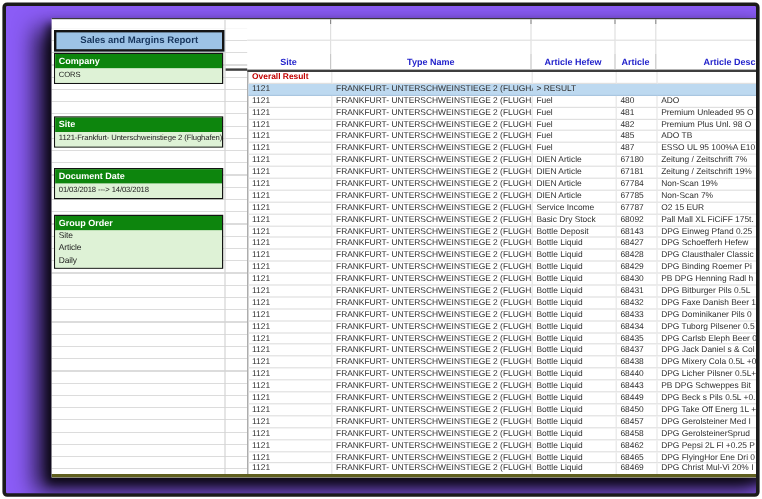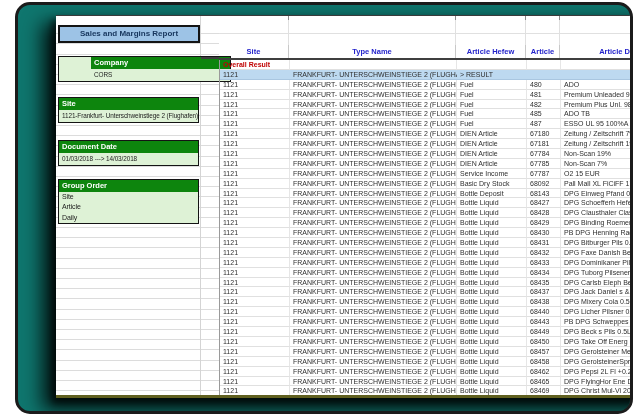--- a/index.html
+++ b/index.html
@@ -1,20 +1,20 @@
 <!DOCTYPE html>
 <html><head>
 <meta charset="utf-8">
 <style>
   html,body{margin:0;padding:0;background:#fff;}
   #stage{position:relative;width:635px;height:416px;background:#fff;overflow:hidden;
          font-family:"Liberation Sans", sans-serif;}
   
   .frame{position:absolute;left:2px;top:2px;right:2px;bottom:2px;
-         border:3px solid #1b1b1b;border-radius:15px;overflow:hidden;background:#0f766e;margin-left:13px;}
+         border:3px solid #1b1b1b;border-radius:4px;overflow:hidden;background:#8b5cf6;}
   
   .window{position:absolute;left:38px;top:10px;width:600px;height:382px;background:#fff;
           border-top:1.5px solid #3a3a3a;
           box-shadow:-12px 10px 18px 2px rgba(0,0,0,0.82), -4px 5px 7px rgba(0,0,0,0.65);
           overflow:hidden;}
   .window-bottom-bar{position:absolute;left:0;right:0;bottom:0;height:3px;background:#60601f;}
 
   
   .panel-gridlines{position:absolute;left:0;top:8px;width:163px;bottom:3px;
       background:repeating-linear-gradient(180deg,#ffffff 0 9.2px,#dcdcdc 9.2px 10.2px);}
@@ -22,21 +22,21 @@
 
   .report-title{position:absolute;left:2px;top:9px;width:138px;height:14px;
       background:#9dc3e6;border:2px solid #141414;color:#17365d;font-size:8px;font-weight:bold;
       text-align:center;line-height:14px;white-space:nowrap;overflow:hidden;}
   .pbox{position:absolute;left:2px;width:139px;border:1.5px solid #141414;background:#def2d6;}
   .pbox .phdr{height:12px;line-height:12px;background:#0d850d;color:#ffffff;
       font-size:7.5px;font-weight:bold;padding-left:3px;white-space:nowrap;overflow:hidden;}
   .pbox .pval{height:12px;line-height:12px;background:#def2d6;color:#1c1c1c;
       font-size:6.4px;letter-spacing:-0.1px;padding-left:3px;white-space:nowrap;overflow:hidden;}
   .pbox .pval.list{height:10.3px;line-height:10.3px;font-size:7px;}
-  .box-company{top:40px;padding-left:32px;}
+  .box-company{top:28px;}
   .box-site{top:81px;}
   .box-date{top:124px;}
   .box-group{top:163px;}
 
   
   .table{position:absolute;left:163px;top:0;width:487px;}
   .trow{display:grid;grid-template-columns:70px 167px 70px 34px 146px;width:487px;}
   .ticks .tcell{height:4px;border-right:1px solid #8a8a8a;}
   .blank1 .tcell{height:13px;border-bottom:1px solid #e0e0e0;border-right:1px solid #e0e0e0;}
   .blank2 .tcell{height:11px;border-right:1px solid #e0e0e0;}

